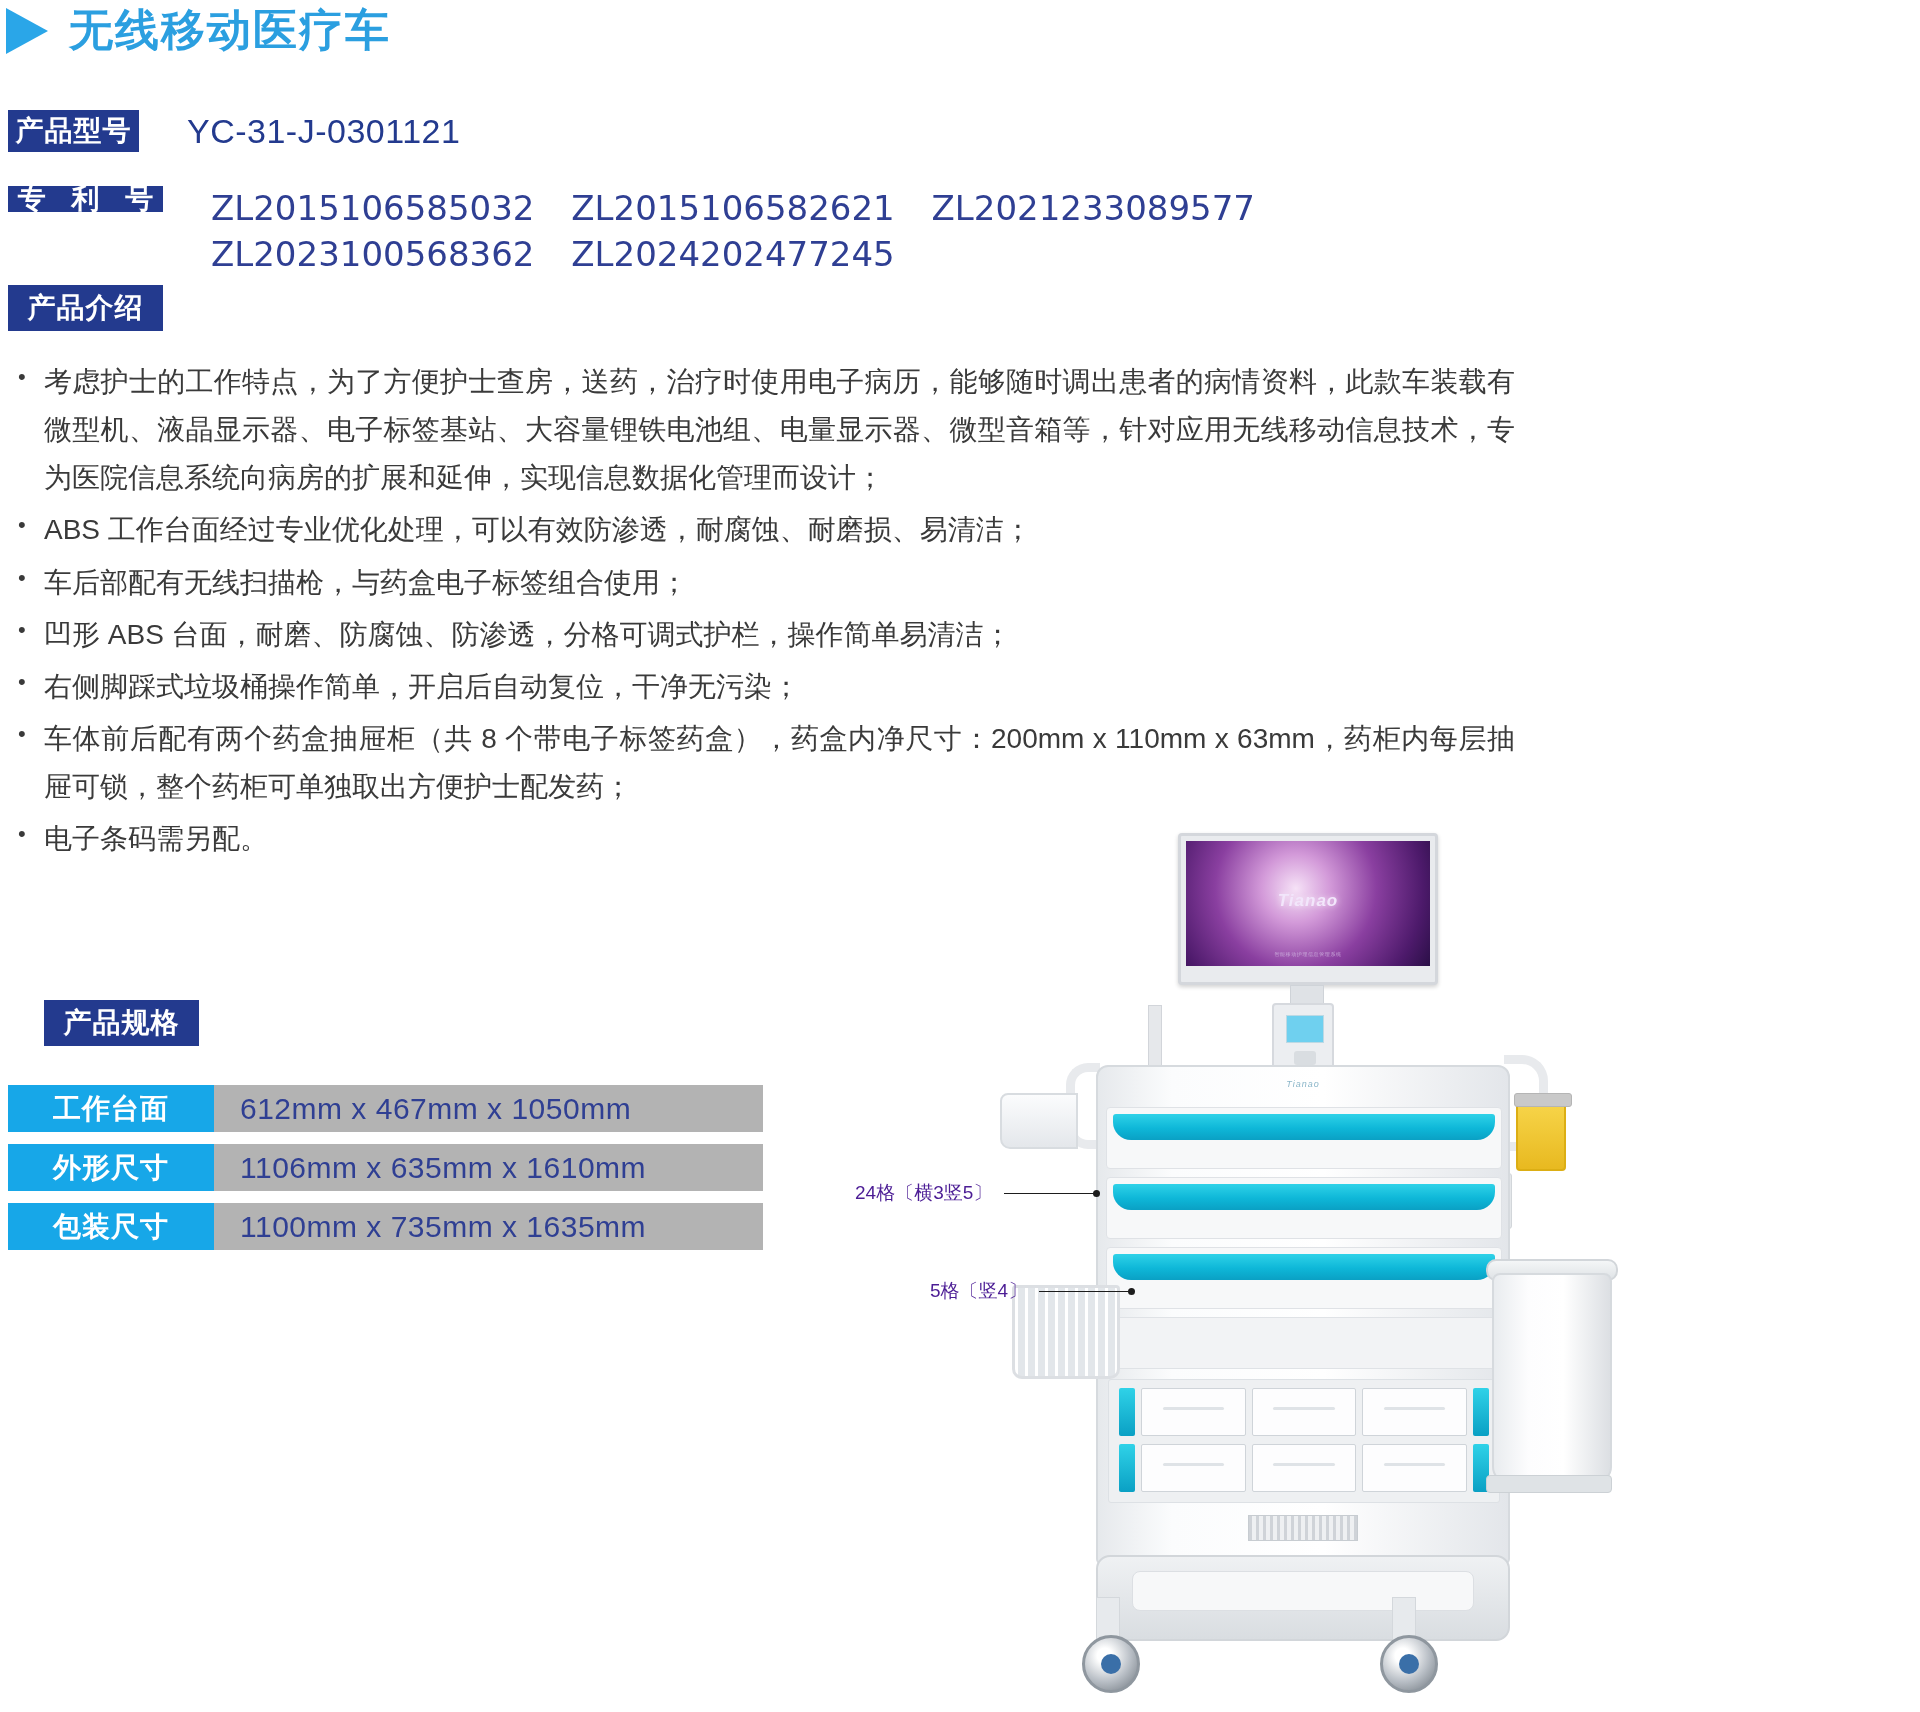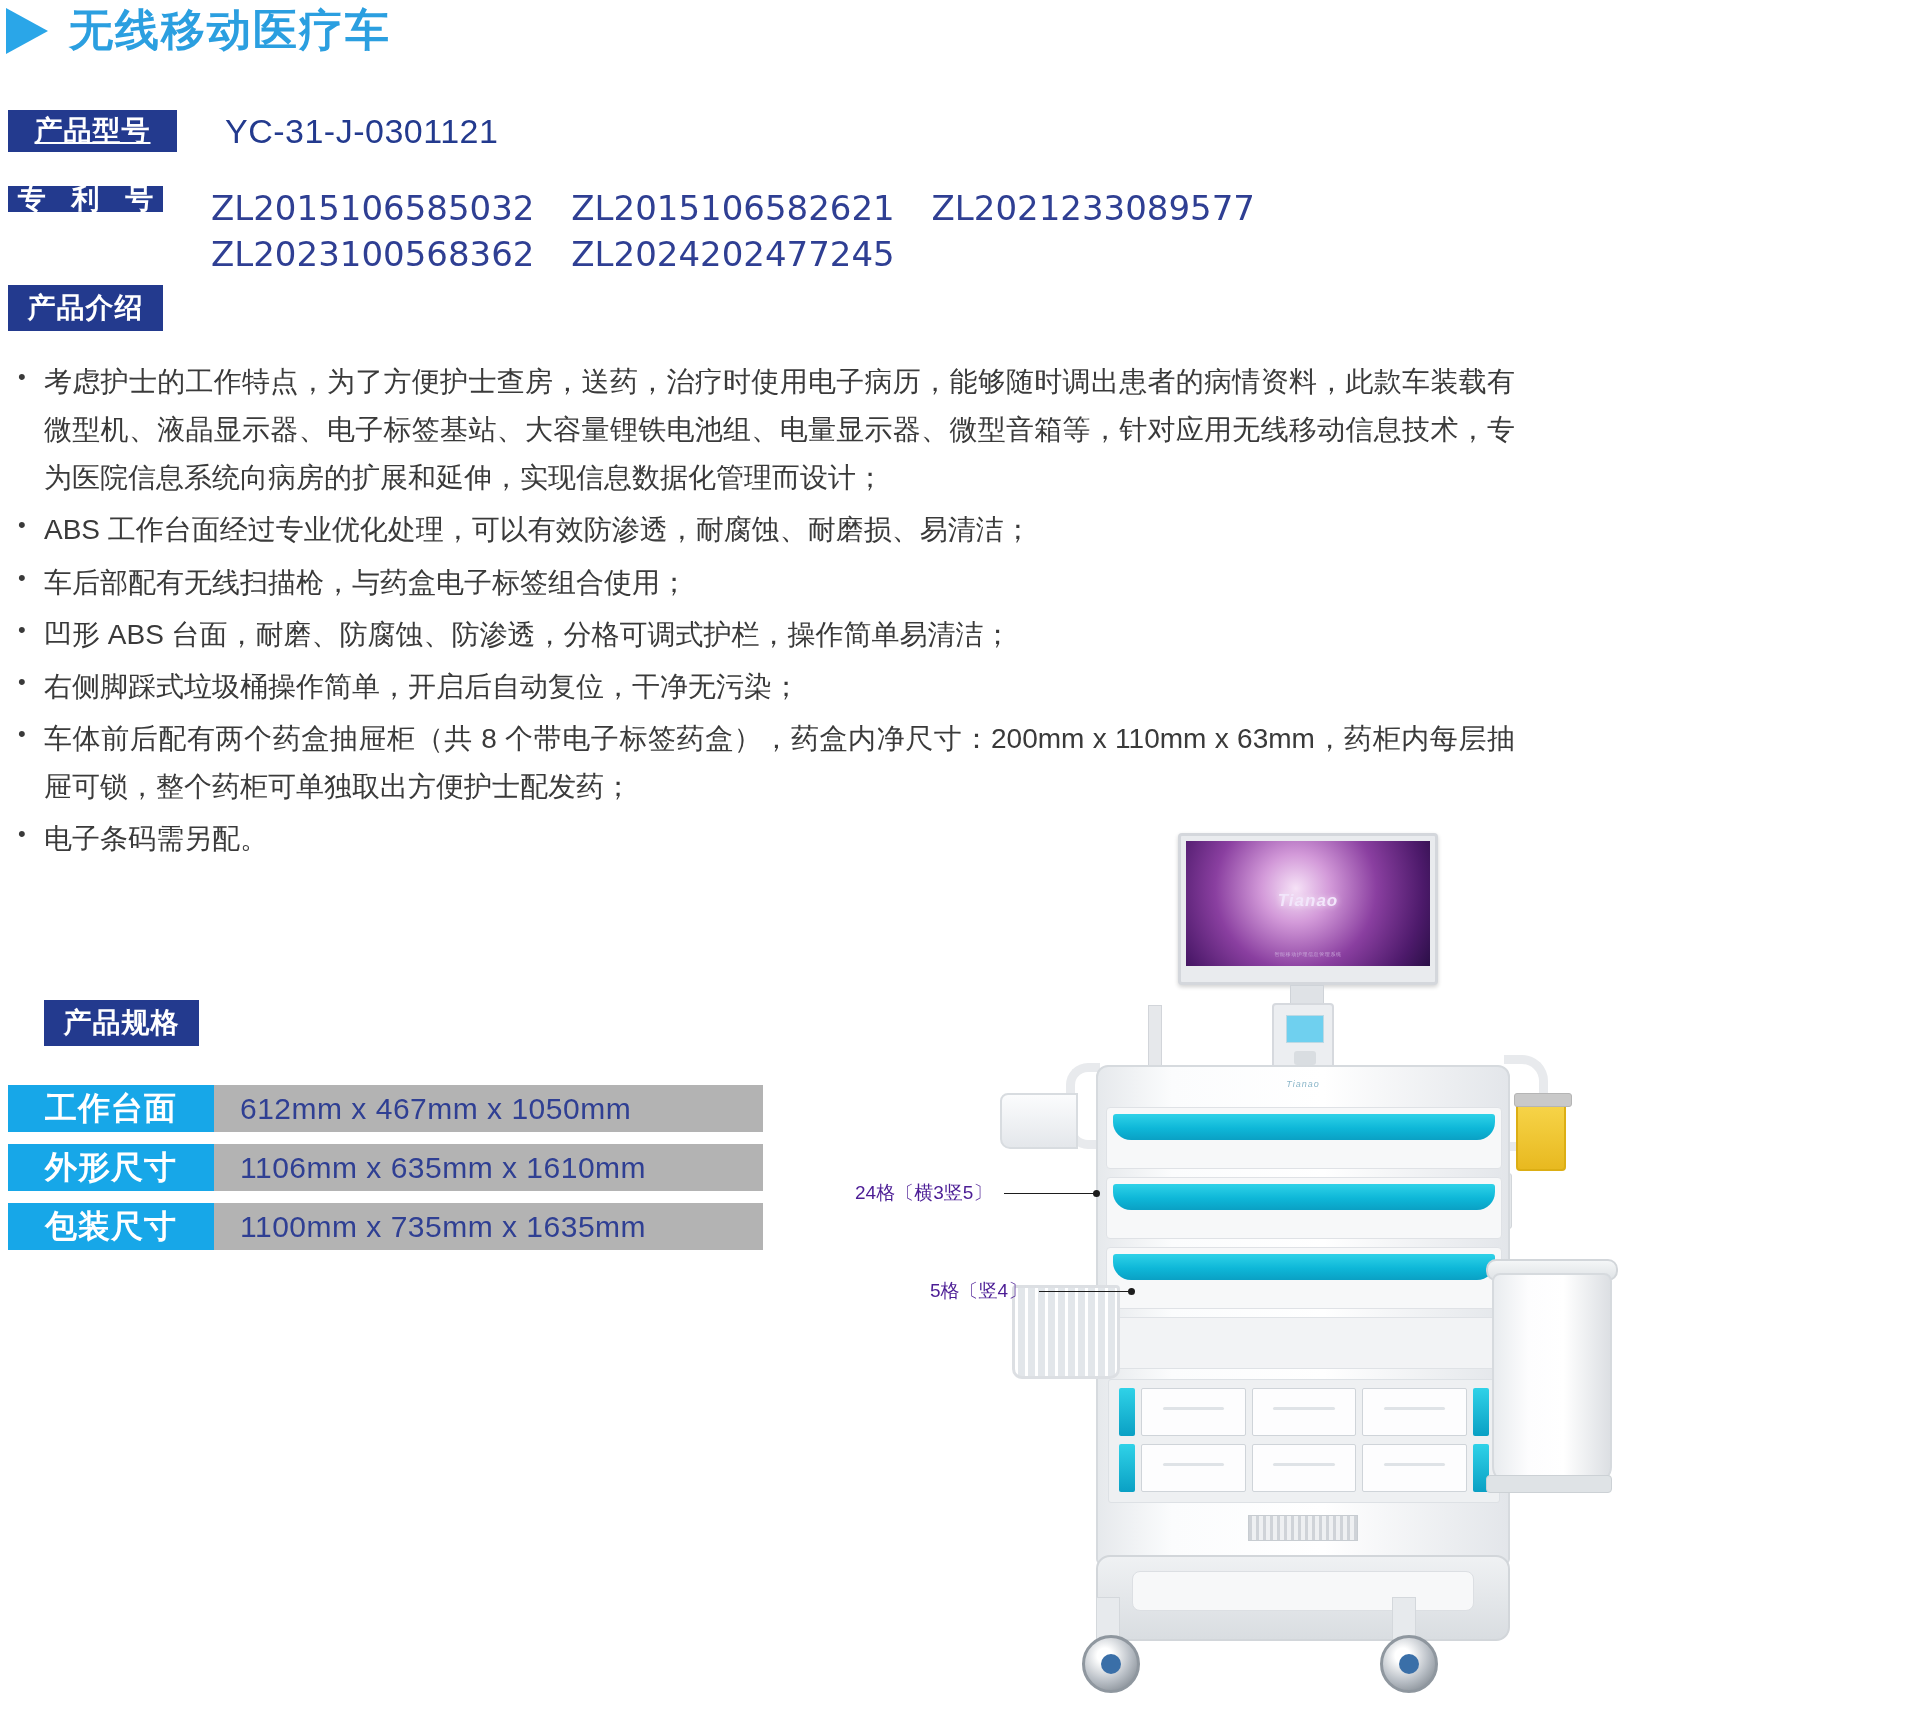--- a/index.html
+++ b/index.html
@@ -29,21 +29,21 @@
     letter-spacing:2px; line-height:1;
   }
 
   
   .badge{
     background:#233a8e; color:#ffffff;
     font-size:28px; font-weight:bold;
     display:flex; align-items:center; justify-content:center;
     letter-spacing:1px;
   }
-  .badge.wide { width:169px; height:42px;text-decoration:underline; }
+  .badge.wide { width:131px; height:42px; }
   .badge.sp   { width:155px; height:26px; letter-spacing:9px; padding-left:9px;}
   .badge.intro{ width:155px; height:46px; }
 
   #model-row{ position:absolute; left:8px; top:110px; display:flex; align-items:center; }
   #model-value{
     margin-left:48px; color:#233a8e; font-size:34px; letter-spacing:.5px;
     font-family:"Liberation Sans",sans-serif;
   }
 
   #patent-row{ position:absolute; left:8px; top:186px; display:flex; align-items:flex-start; }
@@ -73,21 +73,21 @@
 
   #spec-table{
     position:absolute; left:8px; top:1085px; width:755px;
   }
   .spec-row{
     display:flex; align-items:stretch; height:47px; margin-bottom:12px;
     background:#b3b3b3;
   }
   .spec-key{
     flex:0 0 206px; background:#17a7e8; color:#ffffff;
-    font-size:32px; font-weight:bold;
+    font-size:28px; font-weight:bold;
     display:flex; align-items:center; justify-content:center; letter-spacing:1px;
   }
   .spec-val{
     flex:1 1 auto; color:#2f3f93; font-size:30px;
     display:flex; align-items:center; padding-left:26px; letter-spacing:.5px;
   }
 
   
   #product-figure{
     position:absolute; left:1000px; top:855px; width:640px; height:840px;

